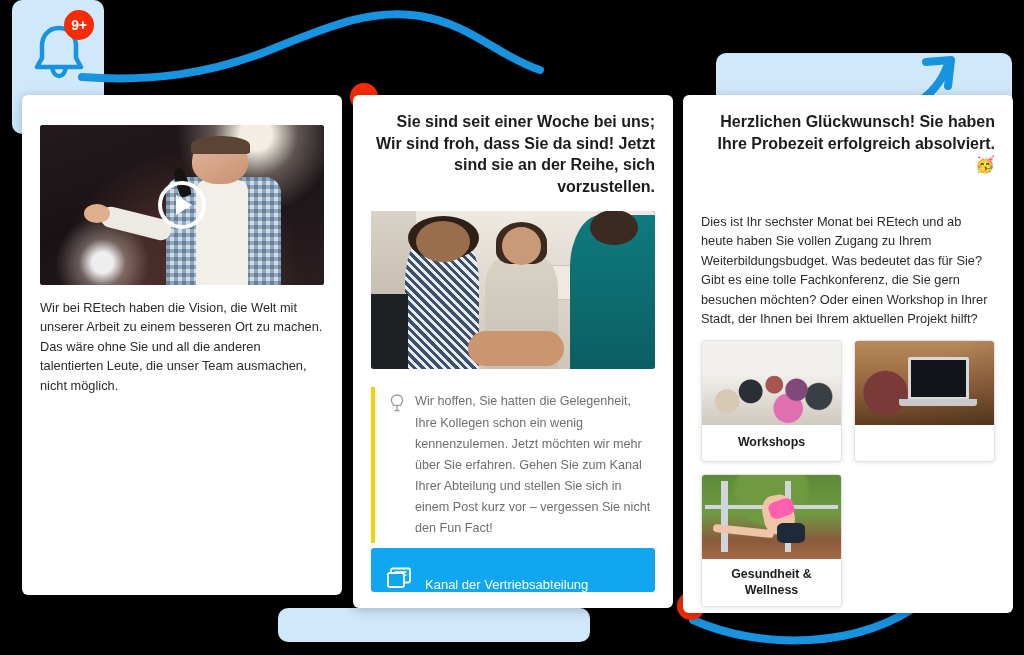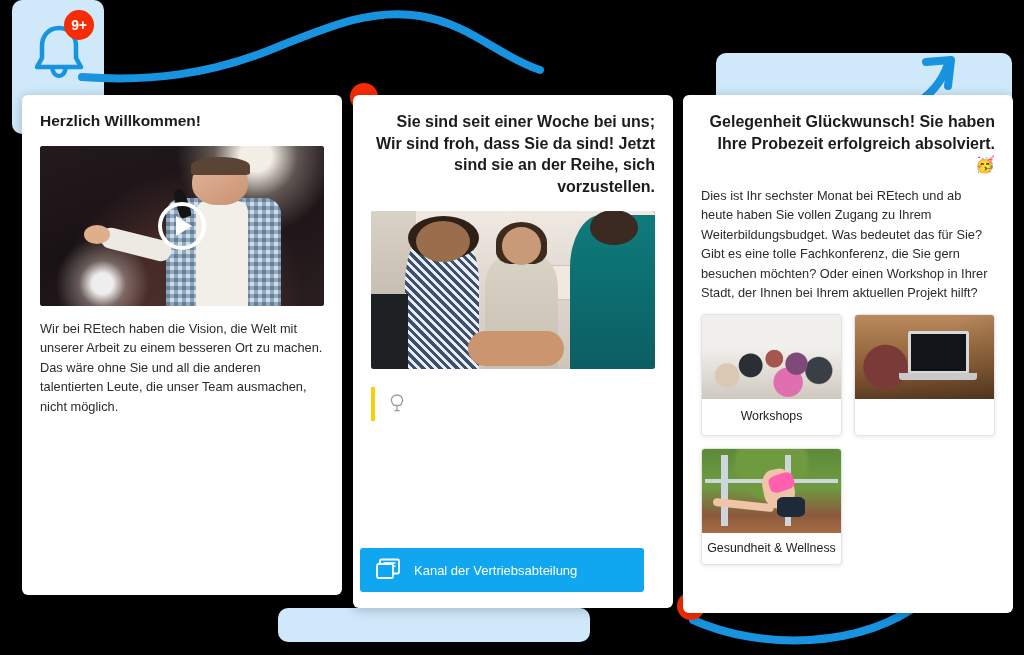--- a/index.html
+++ b/index.html
@@ -223,25 +223,25 @@
   }
   .quote-text {
     font-size: 12.6px;
     line-height: 1.68;
     color: #6e6e6e;
   }
   .bulb { flex: 0 0 16px; margin-top: 2px; }
 
   .cta {
     position: absolute;
-    left: 7px; bottom: 16px;
+    left: 18px; bottom: 16px;
     width: 284px; height: 44px;
     background: #11a7f0;
     border-radius: 3px;
-    display: flex; align-items: center;
+    display: flex; align-items: flex-end;
     gap: 12px; padding-left: 16px;
     cursor: pointer;
     border: none;
   }
   .cta-label {
     color: #ffffff;
     font-size: 13px;
   }
 
   
@@ -262,21 +262,21 @@
     border: 1px solid #e3e3e3;
     border-radius: 4px;
     box-shadow: 0 1px 4px rgba(0,0,0,0.10);
     overflow: hidden;
     cursor: pointer;
   }
   .tile-img { width: 100%; height: 84px; position: relative; overflow: hidden; }
   .tile-cap {
     text-align: center;
     font-size: 12.4px;
-    font-weight: 400;
+    font-weight: 700;
     color: #1c1c1c;
     padding: 9px 4px 10px 4px;
     line-height: 1.3;
   }
   .tile-cap.two { padding: 7px 4px 8px 4px; }
 
   
   .img-workshop {
     position: absolute; inset: 0;
     background:
@@ -412,21 +412,20 @@
   <div class="bell-wrap">
     <svg width="58" height="62" viewBox="0 0 58 62">
       <path d="M29,10 C17.5,10 12,19 12,28 L12,40 L7,49 L51,49 L46,40 L46,28 C46,19 40.5,10 29,10 Z" fill="none" stroke="#1793e0" stroke-width="4.5" stroke-linejoin="round"></path>
       <path d="M22,49 C23,55 26,58 29,58 C32,58 35,55 36,49" fill="none" stroke="#1793e0" stroke-width="4.5" stroke-linejoin="round"></path>
     </svg>
     <div class="badge9">9+</div>
   </div>
 
   <div class="card card1">
     <div class="card-pad">
-      <div class="card-title">Herzlich Willkommen!</div>
 
       <div class="media">
         <div class="vid-bg"></div>
         <div class="vid-person">
           <div class="vid-body"></div>
           <div class="vid-shirt"></div>
           <div class="vid-arm"></div>
           <div class="vid-hand"></div>
           <div class="vid-head"></div>
           <div class="vid-hair"></div>
@@ -464,40 +463,41 @@
     </div>
 
     <div class="quote">
       <span class="bulb">
         <svg width="16" height="20" viewBox="0 0 16 20">
           <path d="M8,2 C4.7,2 2.4,4.4 2.4,7.3 C2.4,9.6 4,11 4.8,12.4 L11.2,12.4 C12,11 13.6,9.6 13.6,7.3 C13.6,4.4 11.3,2 8,2 Z" fill="none" stroke="#9a9a9a" stroke-width="1.3"></path>
           <line x1="8" y1="12.4" x2="8" y2="17" stroke="#9a9a9a" stroke-width="1.3"></line>
           <line x1="5.4" y1="17.6" x2="10.6" y2="17.6" stroke="#9a9a9a" stroke-width="1.3"></line>
         </svg>
       </span>
+      <div class="quote-text">Wir hoffen, Sie hatten die Gelegenheit, Ihre Kollegen schon ein wenig kennenzulernen. Jetzt möchten wir mehr über Sie erfahren. Gehen Sie zum Kanal Ihrer Abteilung und stellen Sie sich in einem Post kurz vor – vergessen Sie nicht den Fun Fact!</div>
     </div>
 
     <button class="cta">
       <span>
         <svg width="26" height="22" viewBox="0 0 26 22">
           <rect x="4" y="1.5" width="19" height="14" rx="1.5" fill="none" stroke="#ffffff" stroke-width="1.8"></rect>
           <line x1="7.5" y1="5" x2="19.5" y2="5" stroke="#ffffff" stroke-width="1.6"></line>
           <line x1="7.5" y1="8.3" x2="19.5" y2="8.3" stroke="#ffffff" stroke-width="1.6"></line>
           <line x1="7.5" y1="11.6" x2="15" y2="11.6" stroke="#ffffff" stroke-width="1.6"></line>
           <rect x="1" y="6" width="16" height="14" rx="1.5" fill="#11a7f0" stroke="#ffffff" stroke-width="1.8"></rect>
         </svg>
       </span>
       <span class="cta-label">Kanal der Vertriebsabteilung</span>
     </button>
   </div>
 
   <div class="card card3">
     <div class="card-pad">
-      <div class="card-title big">Gelegenheit Glückwunsch! Sie haben Ihre Probezeit erfolgreich absolviert. 🥳</div>
-      <p class="body-text" style="margin-top:10px">Dies ist Ihr sechster Monat bei REtech und ab heute haben Sie vollen Zugang zu Ihrem Weiterbildungsbudget. Was bedeutet das für Sie? Gibt es eine tolle Fachkonferenz, die Sie gern besuchen möchten? Oder einen Workshop in Ihrer Stadt, der Ihnen bei Ihrem aktuellen Projekt hilft?</p>
+      <div class="card-title big">Herzlichen Glückwunsch! Sie haben Ihre Probezeit erfolgreich absolviert. 🥳</div>
+      <p class="body-text" style="margin-top:36px">Dies ist Ihr sechster Monat bei REtech und ab heute haben Sie vollen Zugang zu Ihrem Weiterbildungsbudget. Was bedeutet das für Sie? Gibt es eine tolle Fachkonferenz, die Sie gern besuchen möchten? Oder einen Workshop in Ihrer Stadt, der Ihnen bei Ihrem aktuellen Projekt hilft?</p>
     </div>
 
     <div class="tiles">
 
       <div class="tile">
         <div class="tile-img">
           <div class="img-workshop"></div>
         </div>
         <div class="tile-cap">Workshops</div>
       </div>

